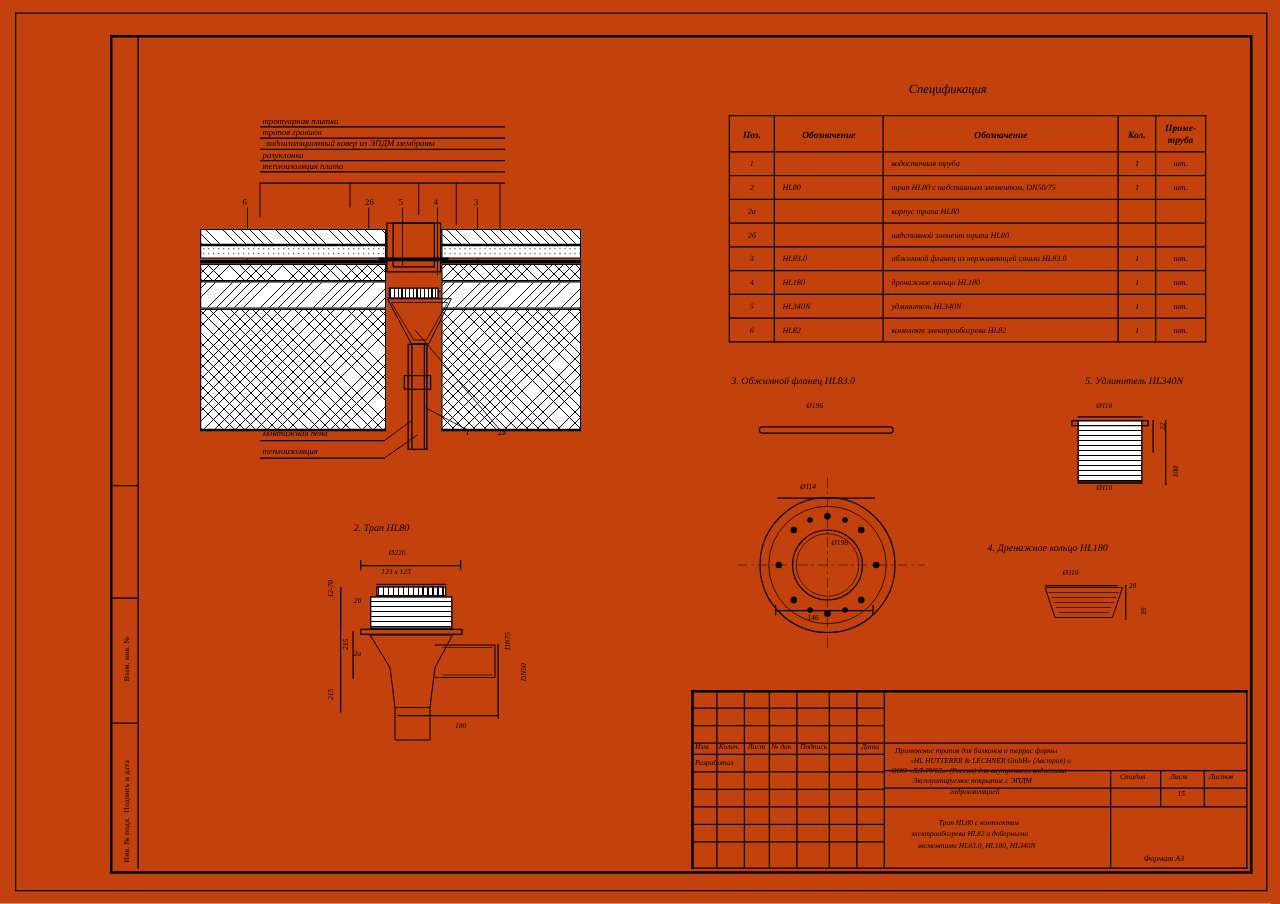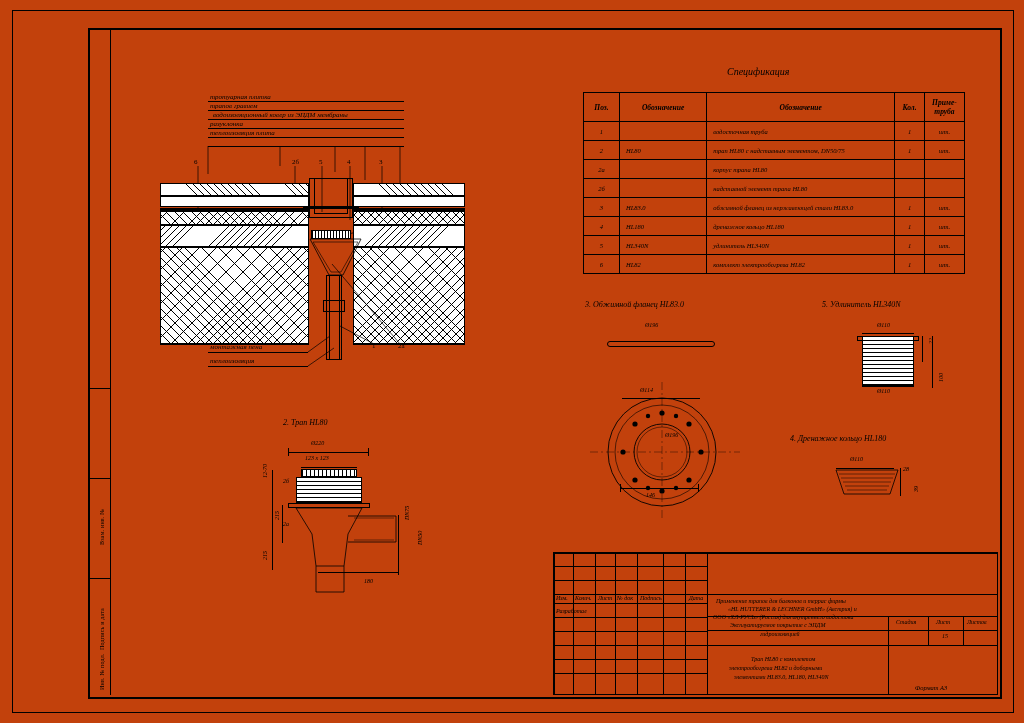--- a/index.html
+++ b/index.html
@@ -300,21 +300,21 @@
     </svg>
 
     <div class="dim" style="left:665px;top:432px;">Ø196</div>
     <div class="dim" style="left:646px;top:492px;">146</div>
     <div class="ln hl" style="left:620px;top:488px;width:78px;"></div>
     <div class="ln vl" style="left:620px;top:484px;height:8px;"></div>
     <div class="ln vl" style="left:698px;top:484px;height:8px;"></div>
   </div>
 
   <div>
-    <div class="tb" style="left:822px;top:300px;font-family:Liberation Serif, serif;">5. Удлинитель HL340N</div>
+    <div class="tb" style="left:868px;top:300px;font-family:Liberation Serif, serif;">5. Удлинитель HL340N</div>
 
     <div class="dim" style="left:877px;top:322px;">Ø110</div>
     <div class="ln hl" style="left:862px;top:333px;width:52px;"></div>
 
     <div class="box" style="left:862px;top:336px;width:52px;height:50px;background:repeating-linear-gradient(0deg,#000 0 1px,#fff 1px 4px);"></div>
     <div class="box" style="left:857px;top:336px;width:62px;height:5px;"></div>
 
     <div class="dim" style="left:928px;top:344px;transform:rotate(-90deg);transform-origin:0 0;">22</div>
     <div class="dim" style="left:938px;top:382px;transform:rotate(-90deg);transform-origin:0 0;">100</div>
     <div class="ln vl" style="left:922px;top:336px;height:26px;"></div>

